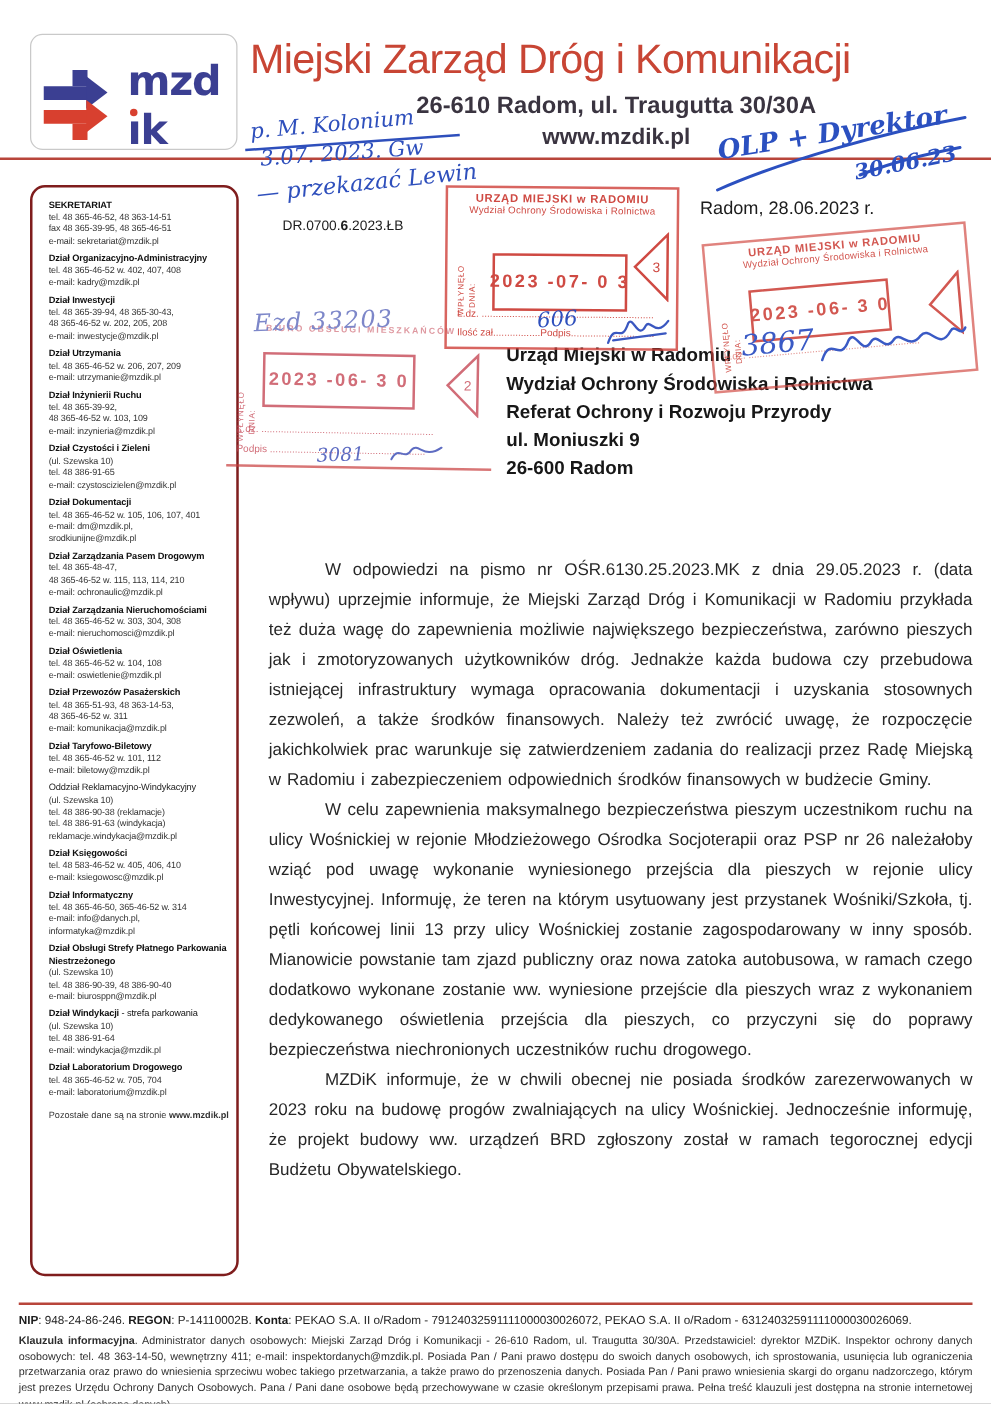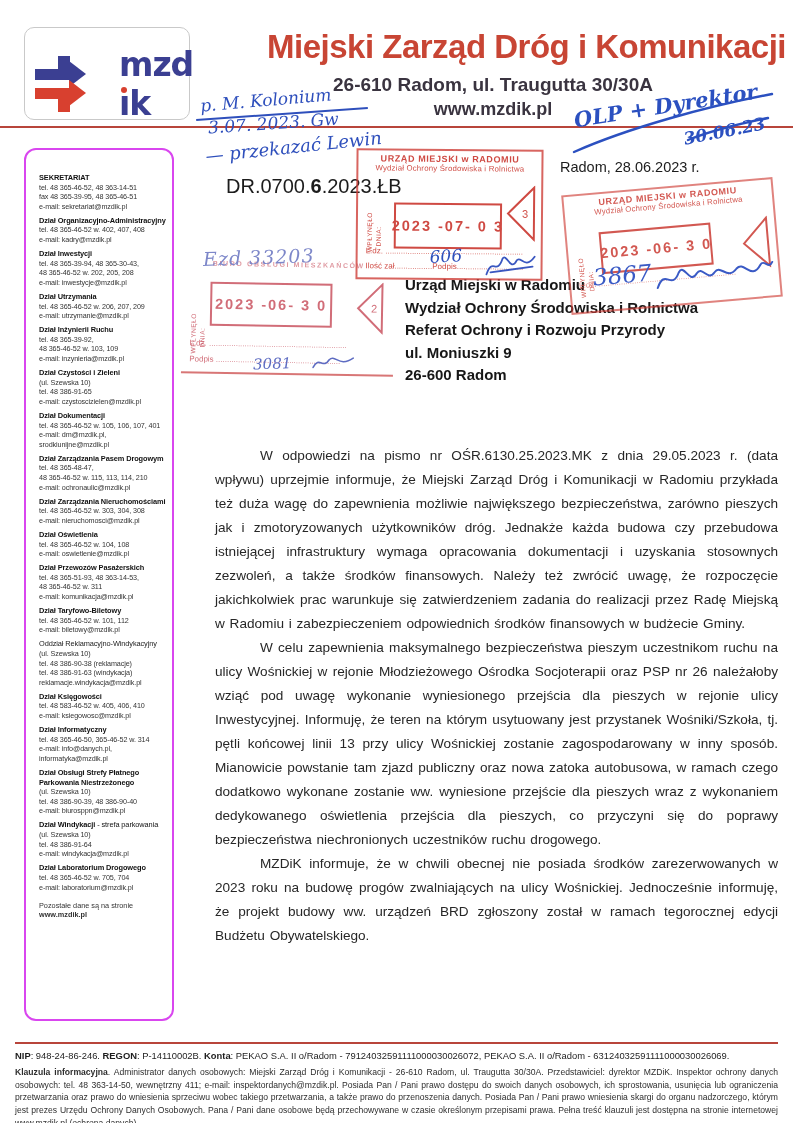--- a/index.html
+++ b/index.html
@@ -5,51 +5,51 @@
   :root{
     --red:#c84534; --navy:#3b3f92; --rule:#b8453b;
     --stamp:#cf4a43; --stamp-faded:rgba(198,73,86,.8); --ink:#2e4fbc; --ink-light:#7d87c9;
   }
   *{margin:0;padding:0;box-sizing:border-box}
   body{background:#888;font-family:"Liberation Sans",sans-serif}
   .page{position:relative;width:793px;height:1123px;margin:0 auto;background:#fff;overflow:hidden}
 
   
   .logo-box{position:absolute;left:24px;top:27px;width:166px;height:93px;border:1px solid #c9c9c9;border-radius:10px;background:#fff}
-  .logo-inner{display:flex;align-items:center;gap:26px;padding:17px 8px 0 10px}
+  .logo-inner{display:flex;align-items:center;gap:9px;padding:17px 8px 0 10px}
   .arrows{position:relative;width:58px;height:58px;flex:0 0 58px}
   .a{position:absolute}
   .bar1{left:0;top:14px;width:38px;height:11px;background:var(--navy)}
   .head1{left:34px;top:6px;width:0;height:0;border-left:17px solid var(--navy);border-top:13px solid transparent;border-bottom:13px solid transparent}
   .stub1{left:23px;top:1px;width:12px;height:13px;background:var(--navy)}
   .bar2{left:0;top:33px;width:38px;height:11px;background:#d8402f}
   .head2{left:34px;top:25px;width:0;height:0;border-left:17px solid #d8402f;border-top:13px solid transparent;border-bottom:13px solid transparent}
   .stub2{left:23px;top:44px;width:12px;height:13px;background:#d8402f}
   .logo-word{font-family:"DejaVu Sans",sans-serif;font-size:33px;font-weight:bold;color:var(--navy);letter-spacing:-1px}
   .i-wrap{position:relative;display:inline-block}
   .i-dot{position:absolute;left:50%;transform:translateX(-50%);top:3px;width:6px;height:6px;border-radius:50%;background:#d8402f}
 
-  .org-title{position:absolute;left:200px;top:28px;width:586px;text-align:right;font-size:33px;font-weight:700;letter-spacing:-.5px;color:var(--red)}
+  .org-title{position:absolute;left:200px;top:28px;width:586px;text-align:left;font-size:33px;font-weight:400;letter-spacing:-.5px;color:var(--red)}
   .org-address{position:absolute;left:200px;top:74px;width:586px;text-align:center;font-size:19px;font-weight:700;color:#3a3440}
   .org-site{position:absolute;left:200px;top:99px;width:586px;text-align:center;font-size:18px;font-weight:600;color:#3a3440}
   .rule-top{position:absolute;left:0;top:126px;width:793px;height:2px;background:var(--rule)}
   .rule-bottom{position:absolute;left:15px;top:1042px;width:763px;height:2px;background:var(--rule)}
 
   
-  .sidebar{position:absolute;left:24px;top:148px;width:150px;height:873px;border:2px solid #d946ef;border-radius:12px;padding:23px 5px 6px 13px;background:#fff;z-index:1}
+  .sidebar{position:absolute;left:24px;top:148px;width:167px;height:873px;border:2px solid #7f1d1d;border-radius:12px;padding:9px 5px 6px 13px;background:#fff;z-index:1}
   .sb-sec{margin-bottom:4.5px}
   .sb-title{font-size:7.4px;font-weight:bold;color:#111;line-height:1.3;letter-spacing:-.1px}
   .sb-title.plain{font-weight:normal;color:#222}
   .sb-suffix{font-weight:normal}
   .sb-line{font-size:7.2px;color:#333;line-height:1.33;letter-spacing:-.1px}
   .sb-footnote{margin-top:9px;font-size:7.3px;color:#333}
   .sb-footnote b{font-weight:bold}
 
   
-  .ref-number{position:absolute;left:226px;top:175px;font-size:20px;color:#1c1c1c;z-index:2}
+  .ref-number{position:absolute;left:226px;top:175px;font-size:11px;color:#1c1c1c;z-index:2}
   .place-date{position:absolute;left:560px;top:159px;width:205px;font-size:14.5px;color:#1c1c1c;z-index:2}
 
   
   .recipient{position:absolute;left:405px;top:274px;font-size:15px;font-weight:bold;line-height:1.5;color:#171717;z-index:2}
 
   
   .letter-body{position:absolute;left:215px;top:444px;width:563px;font-size:13.6px;line-height:24px;text-align:justify;color:#272727;word-spacing:1px;z-index:2}
   .para{text-indent:45px}
 
   

